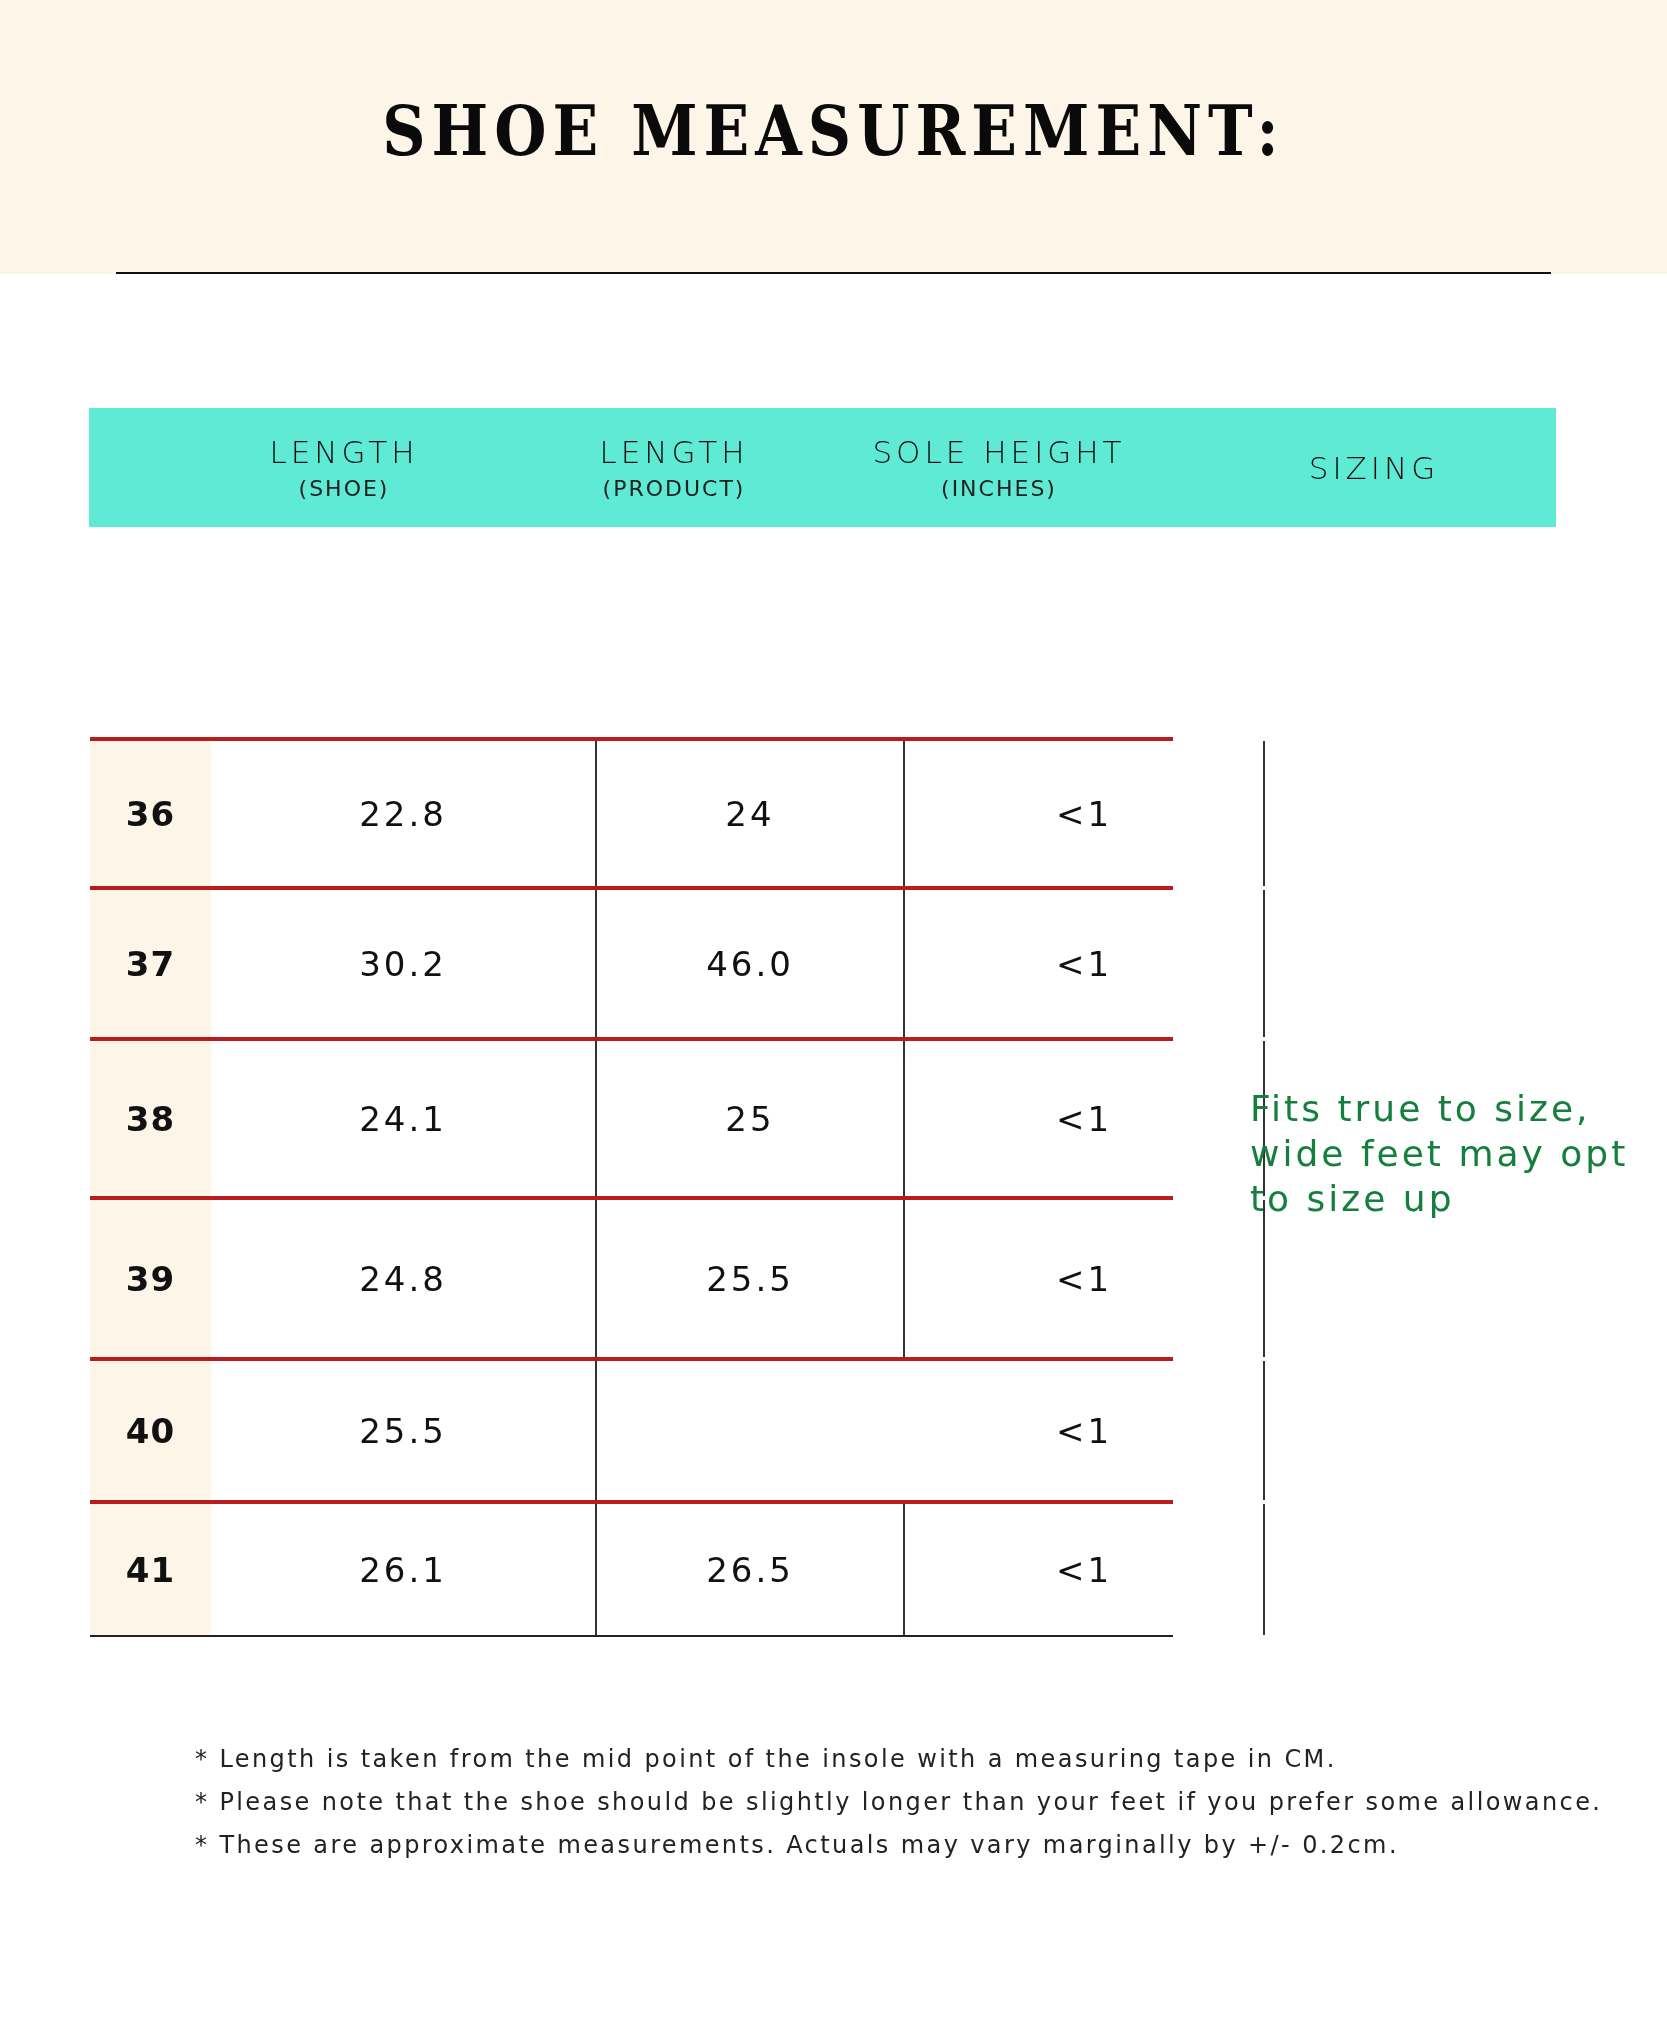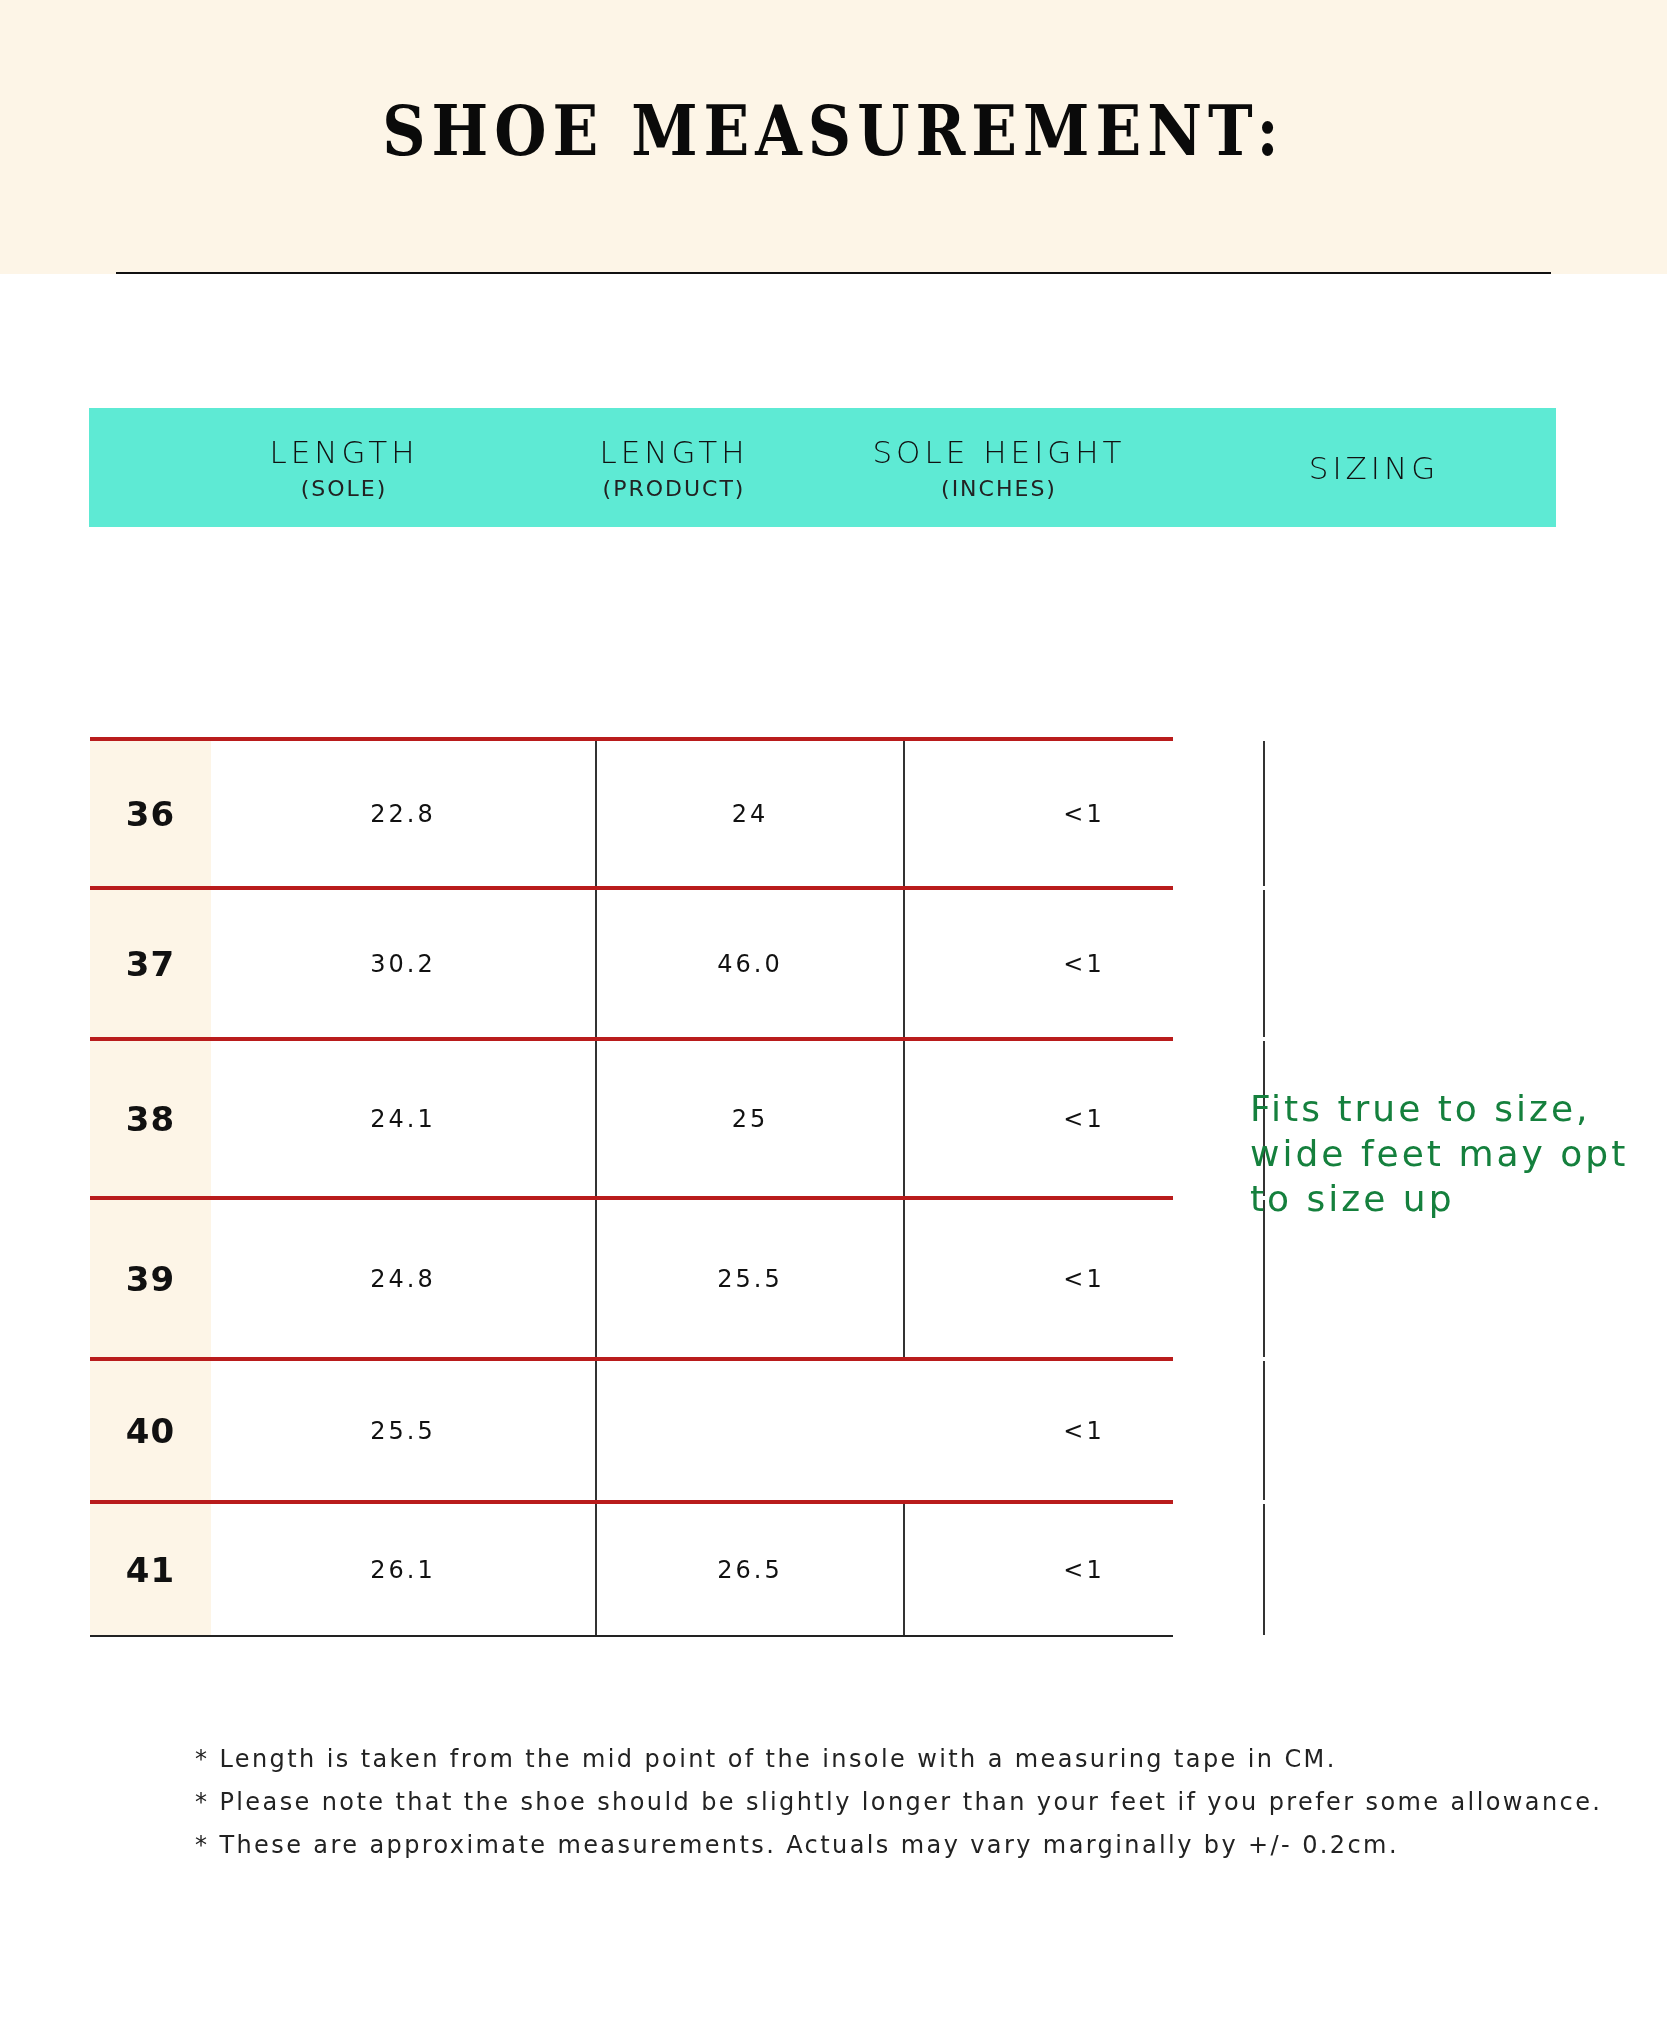--- a/index.html
+++ b/index.html
@@ -34,21 +34,21 @@
 
   .table {
     position:absolute; left:90px; top:737px; width:1083px;
   }
   .row {
     position:relative; width:1083px; border-top:4px solid #b91c1c; box-sizing:border-box;text-decoration:underline;
   }
   .row:last-child { border-bottom:2px solid #222; }
   .cell {
     position:absolute; top:0; bottom:0; display:flex; align-items:center; justify-content:center;
-    font-size:24px; letter-spacing:3px; color:#111;
+    font-size:34px; letter-spacing:3px; color:#111;
   }
   .cell.size {
     left:0; width:121px; background:#fdf5e7; font-weight:bold; font-size:34px; letter-spacing:1px;
   }
   .cell.feet { left:121px; width:384px; border-right:2px solid #333; }
   .cell.product { left:507px; width:306px; border-right:2px solid #333; }
   .cell.sole { left:815px; width:358px; border-right:2px solid #333; }
 
   .sizing-note {
     position:absolute; left:1250px; top:1086px; width:380px;
@@ -64,21 +64,21 @@
 </head>
 <body>
 
 <div class="top-band"></div>
 <div class="title">SHOE MEASUREMENT:</div>
 <div class="title-rule"></div>
 
 <div class="head-band">
   <div class="head-col" style="left:130px;width:250px;">
     <div class="head-main">LENGTH</div>
-    <div class="head-sub">(SOLE)</div>
+    <div class="head-sub">(SHOE)</div>
   </div>
   <div class="head-col" style="left:460px;width:250px;">
     <div class="head-main">LENGTH</div>
     <div class="head-sub">(PRODUCT)</div>
   </div>
   <div class="head-col" style="left:750px;width:320px;">
     <div class="head-main">SOLE HEIGHT</div>
     <div class="head-sub">(INCHES)</div>
   </div>
   <div class="head-col" style="left:1160px;width:250px;">

